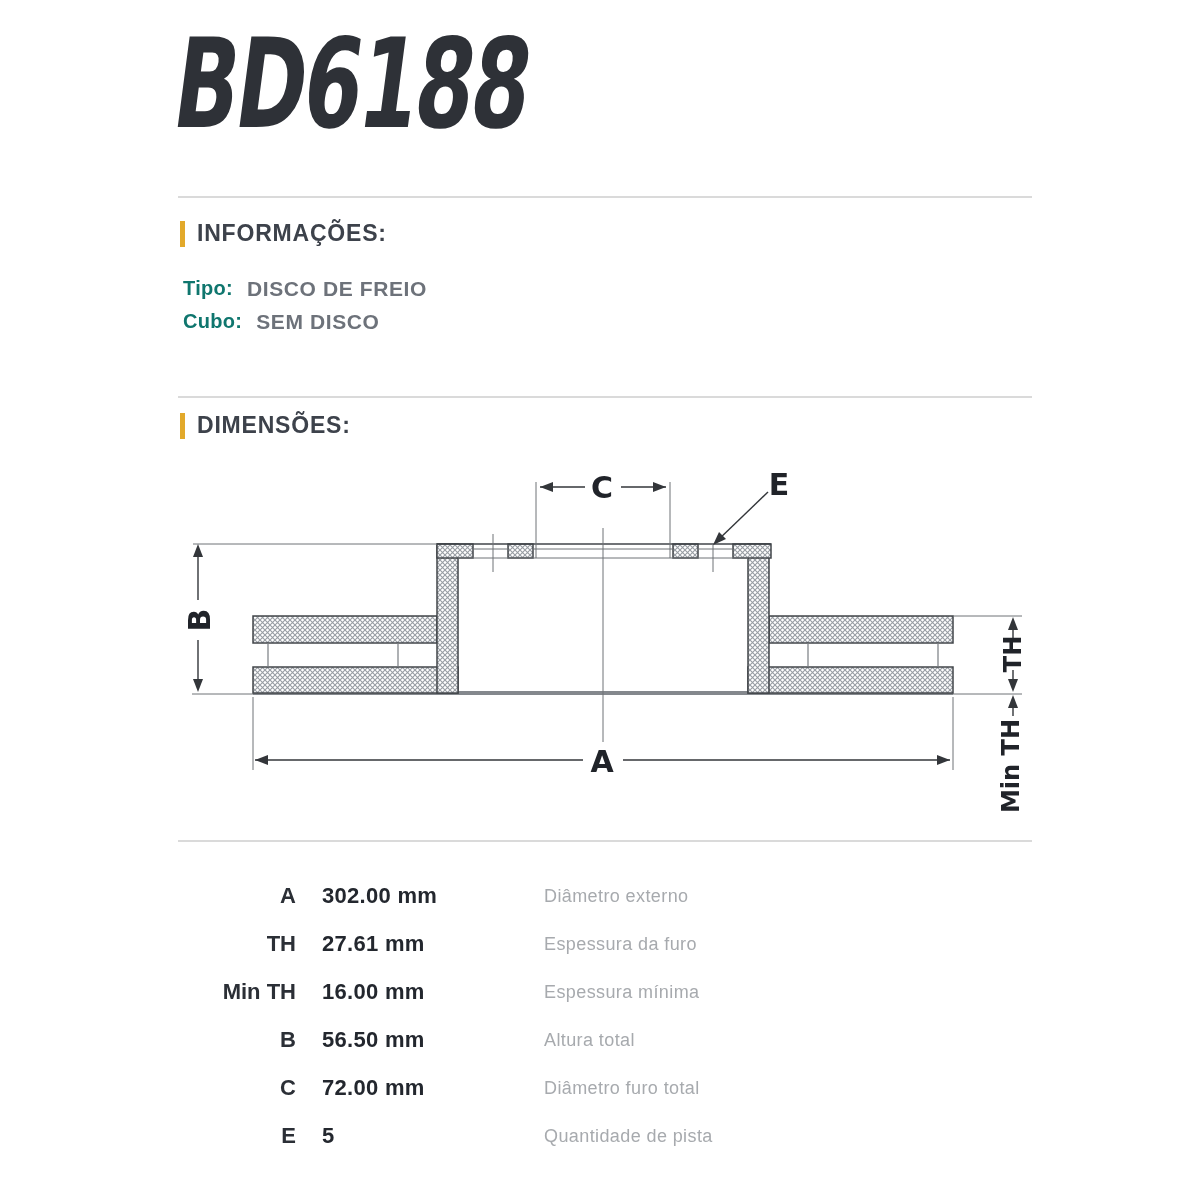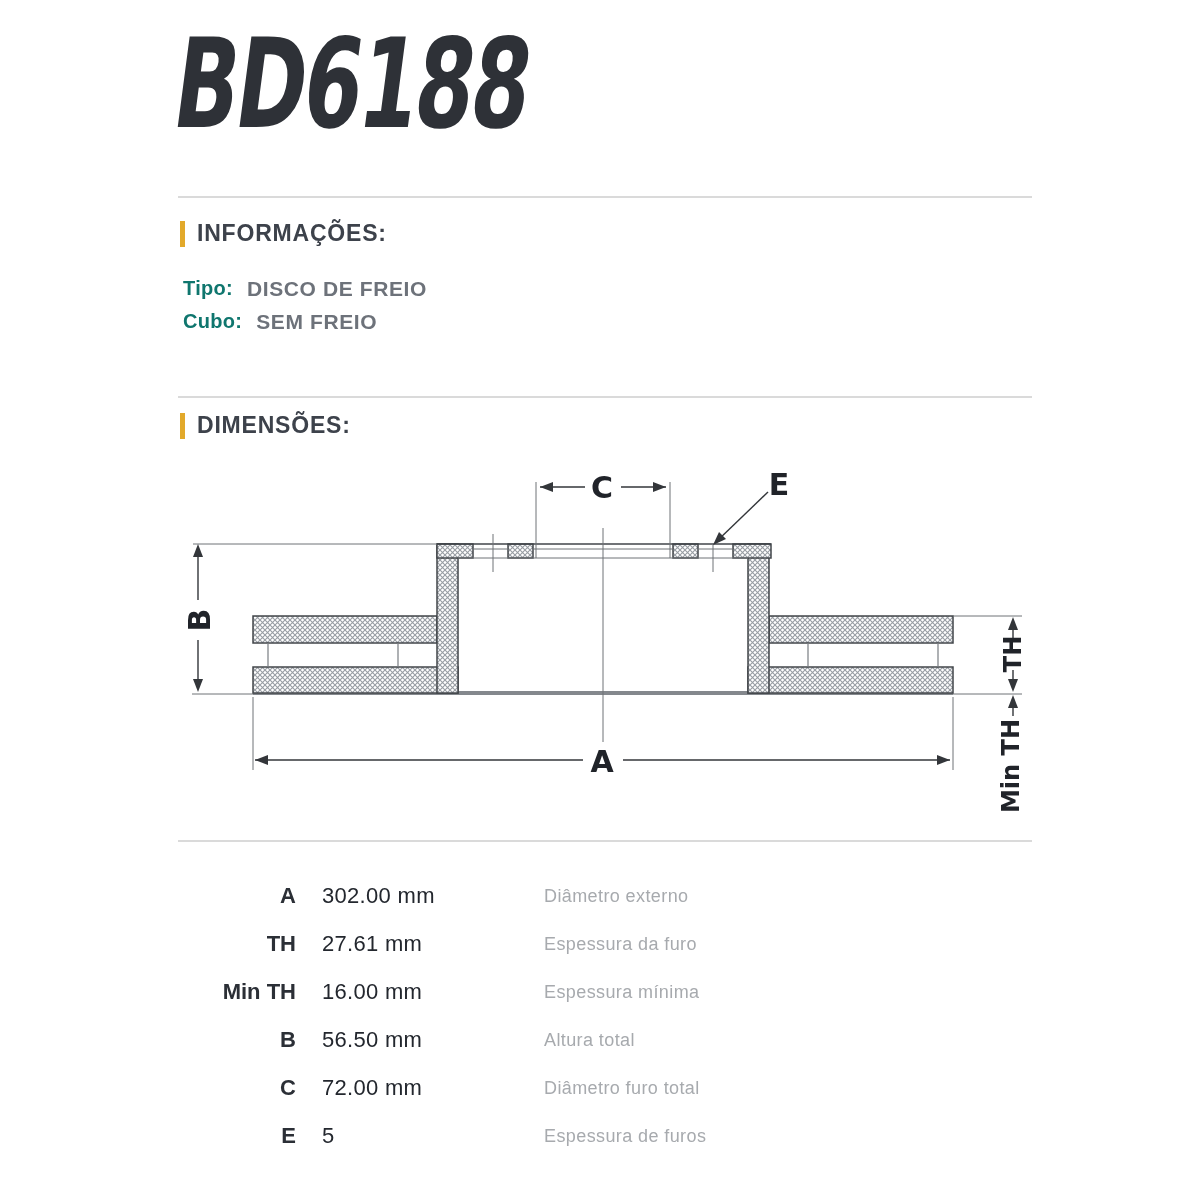--- a/index.html
+++ b/index.html
@@ -43,21 +43,21 @@
   .diagram .med{font-size:24px;}
   .diagram .mask{fill:#ffffff;stroke:none;}
   
   .dim-table{
     position:absolute;left:180px;top:872px;
     display:grid;grid-template-columns:116px 196px auto;column-gap:26px;
   }
   .dim-row{display:contents;}
   .dim-cell{height:48px;display:flex;align-items:center;}
   .dim-code{justify-content:flex-end;text-align:right;font-size:22px;font-weight:bold;color:#2b2f36;white-space:nowrap;}
-  .dim-value{font-size:22px;font-weight:normal;color:#23272e;letter-spacing:0.3px;white-space:nowrap;}
+  .dim-value{font-size:22px;font-weight:bold;color:#23272e;letter-spacing:0.3px;white-space:nowrap;}
   .dim-desc{font-size:18px;color:#a7aaae;letter-spacing:0.4px;white-space:nowrap;}
 </style>
 </head>
 <body>
 
 <div class="page">
 
   <h1 class="title">BD6188</h1>
 
   <div class="divider d1"></div>
@@ -67,21 +67,21 @@
     <span class="heading-text">INFORMAÇÕES:</span>
   </div>
 
   <div class="info-rows">
     <div class="info-row">
       <span class="info-label">Tipo:</span>
       <span class="info-value">DISCO DE FREIO</span>
     </div>
     <div class="info-row">
       <span class="info-label">Cubo:</span>
-      <span class="info-value">SEM FREIO</span>
+      <span class="info-value">SEM DISCO</span>
     </div>
   </div>
 
   <div class="divider d2"></div>
 
   <div class="section-heading sh-dim">
     <span class="accent-bar"></span>
     <span class="heading-text">DIMENSÕES:</span>
   </div>
 
@@ -191,17 +191,17 @@
       <div class="dim-cell dim-desc">Altura total</div>
     </div>
     <div class="dim-row">
       <div class="dim-cell dim-code">C</div>
       <div class="dim-cell dim-value">72.00 mm</div>
       <div class="dim-cell dim-desc">Diâmetro furo total</div>
     </div>
     <div class="dim-row">
       <div class="dim-cell dim-code">E</div>
       <div class="dim-cell dim-value">5</div>
-      <div class="dim-cell dim-desc">Espessura de furos</div>
+      <div class="dim-cell dim-desc">Quantidade de pista</div>
     </div>
   </div>
 
 </div>
 
 </body></html>

